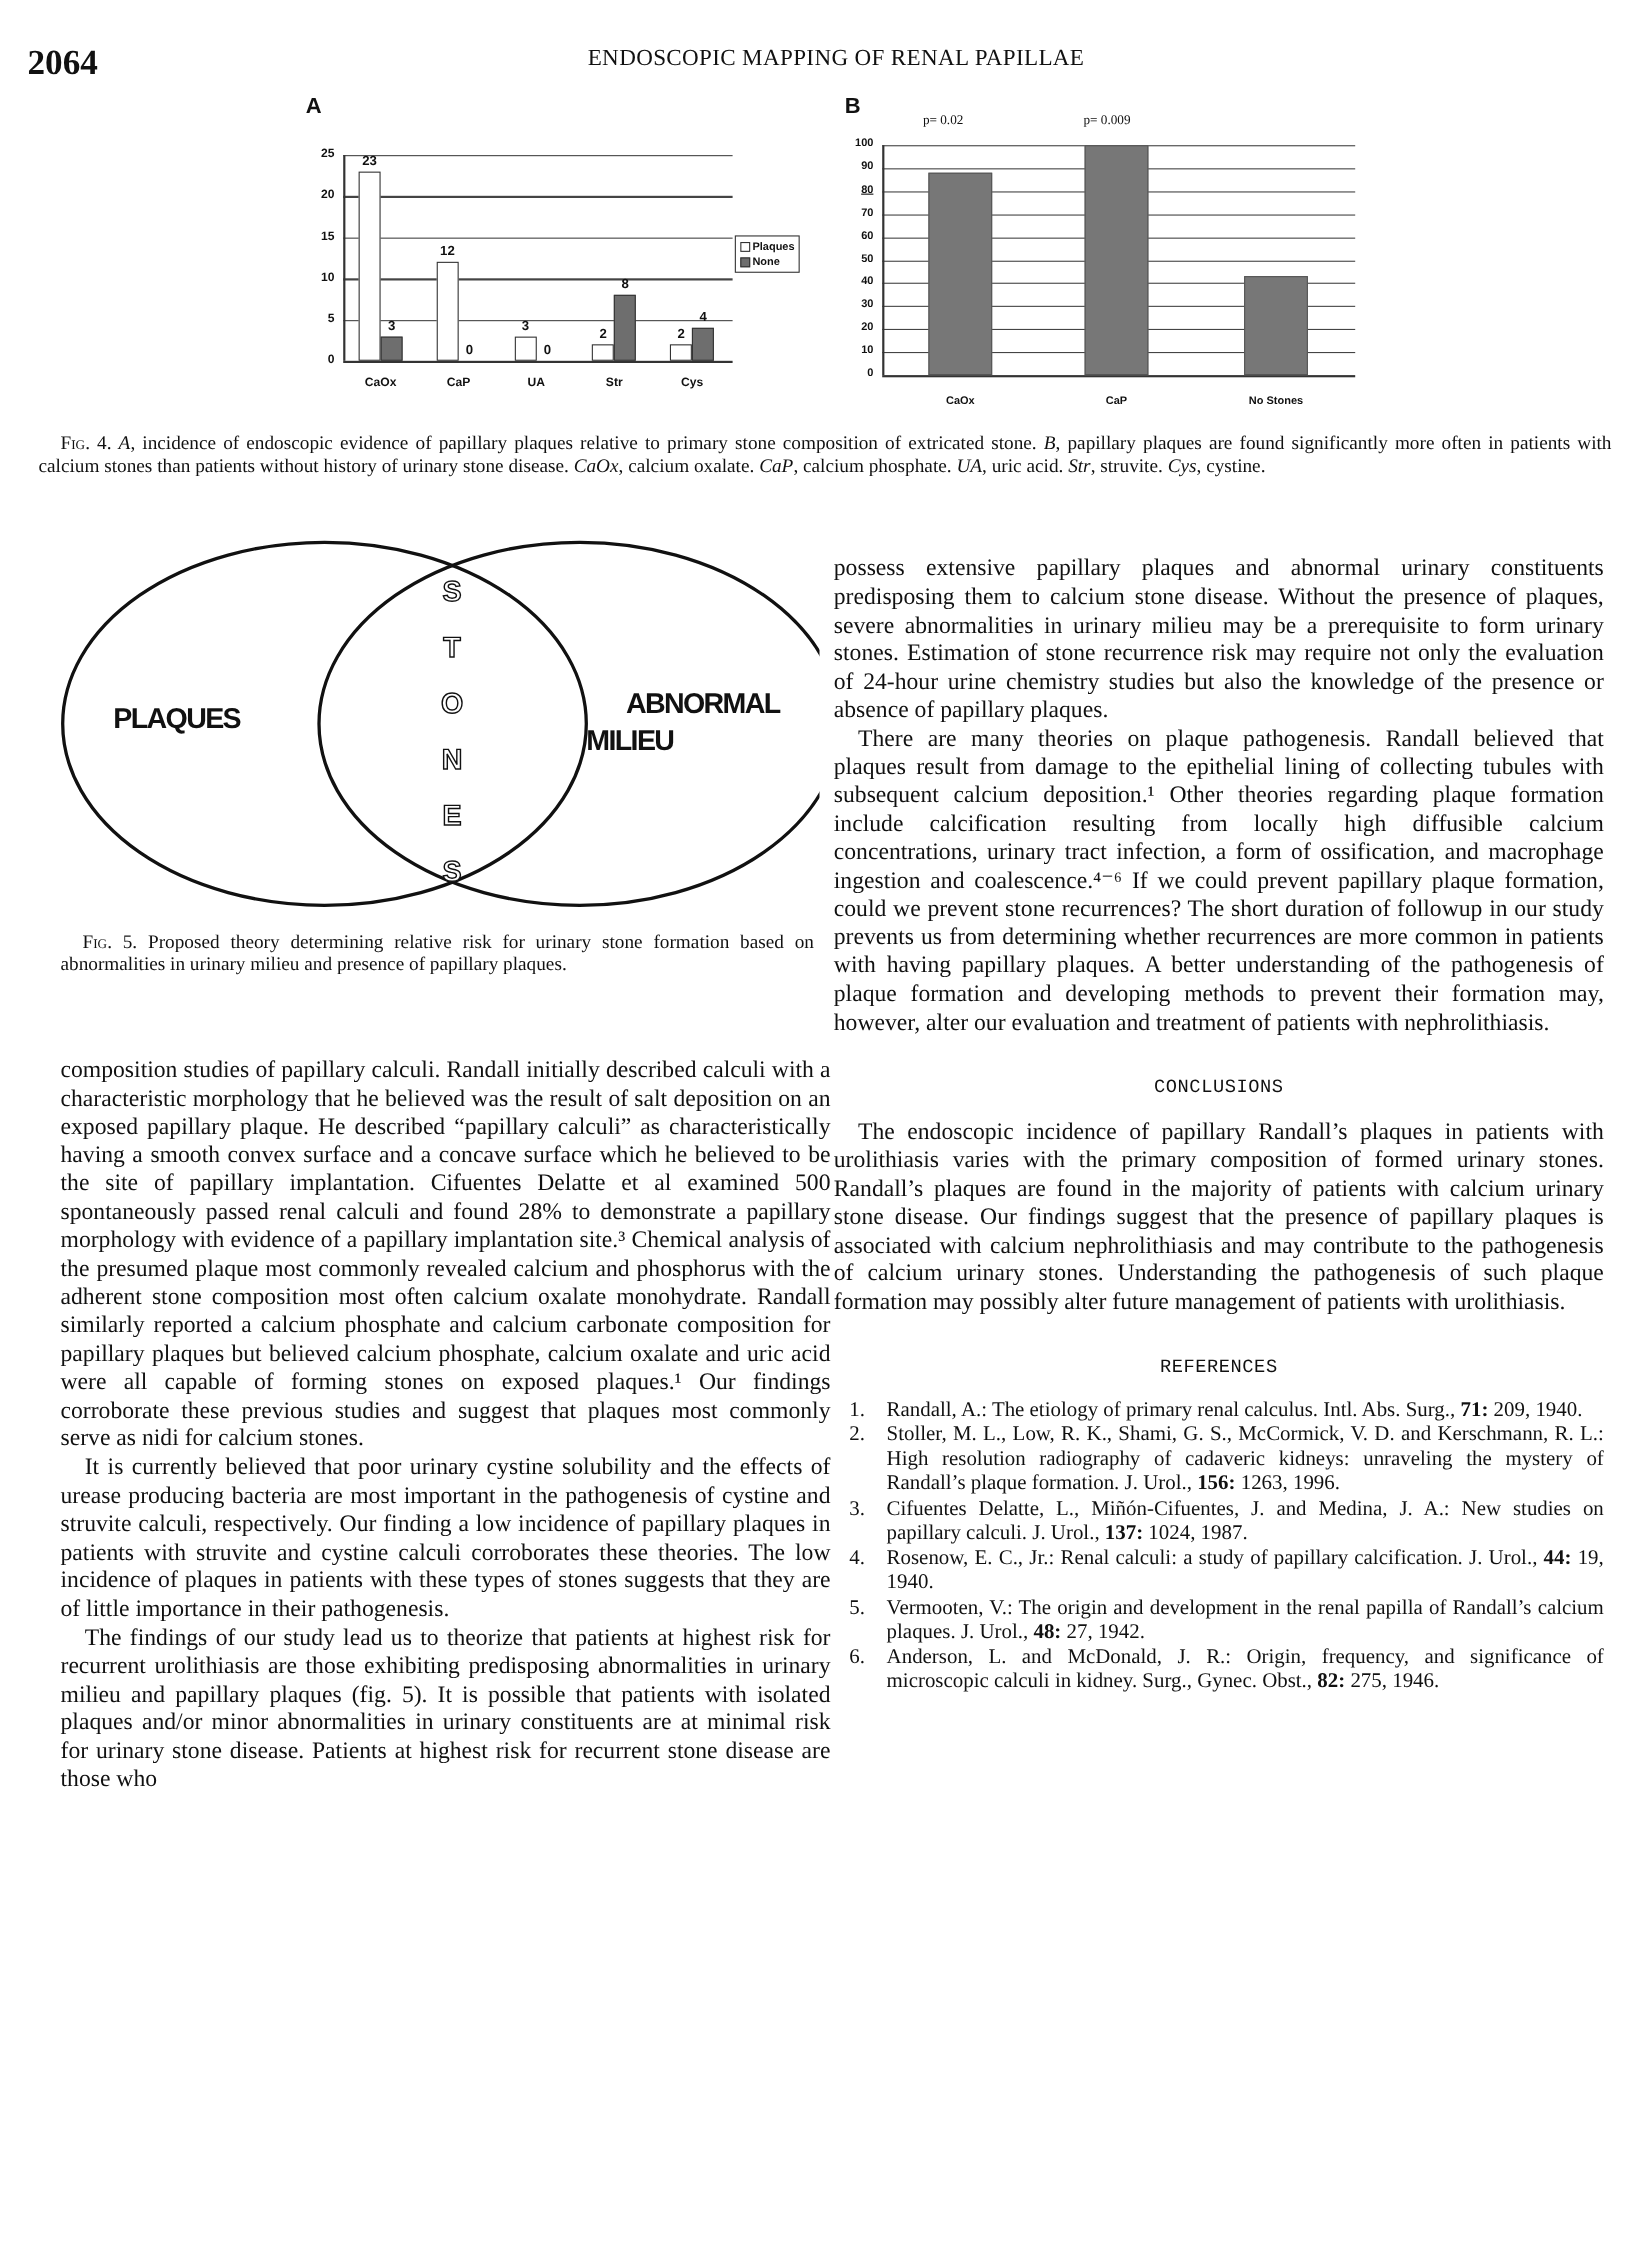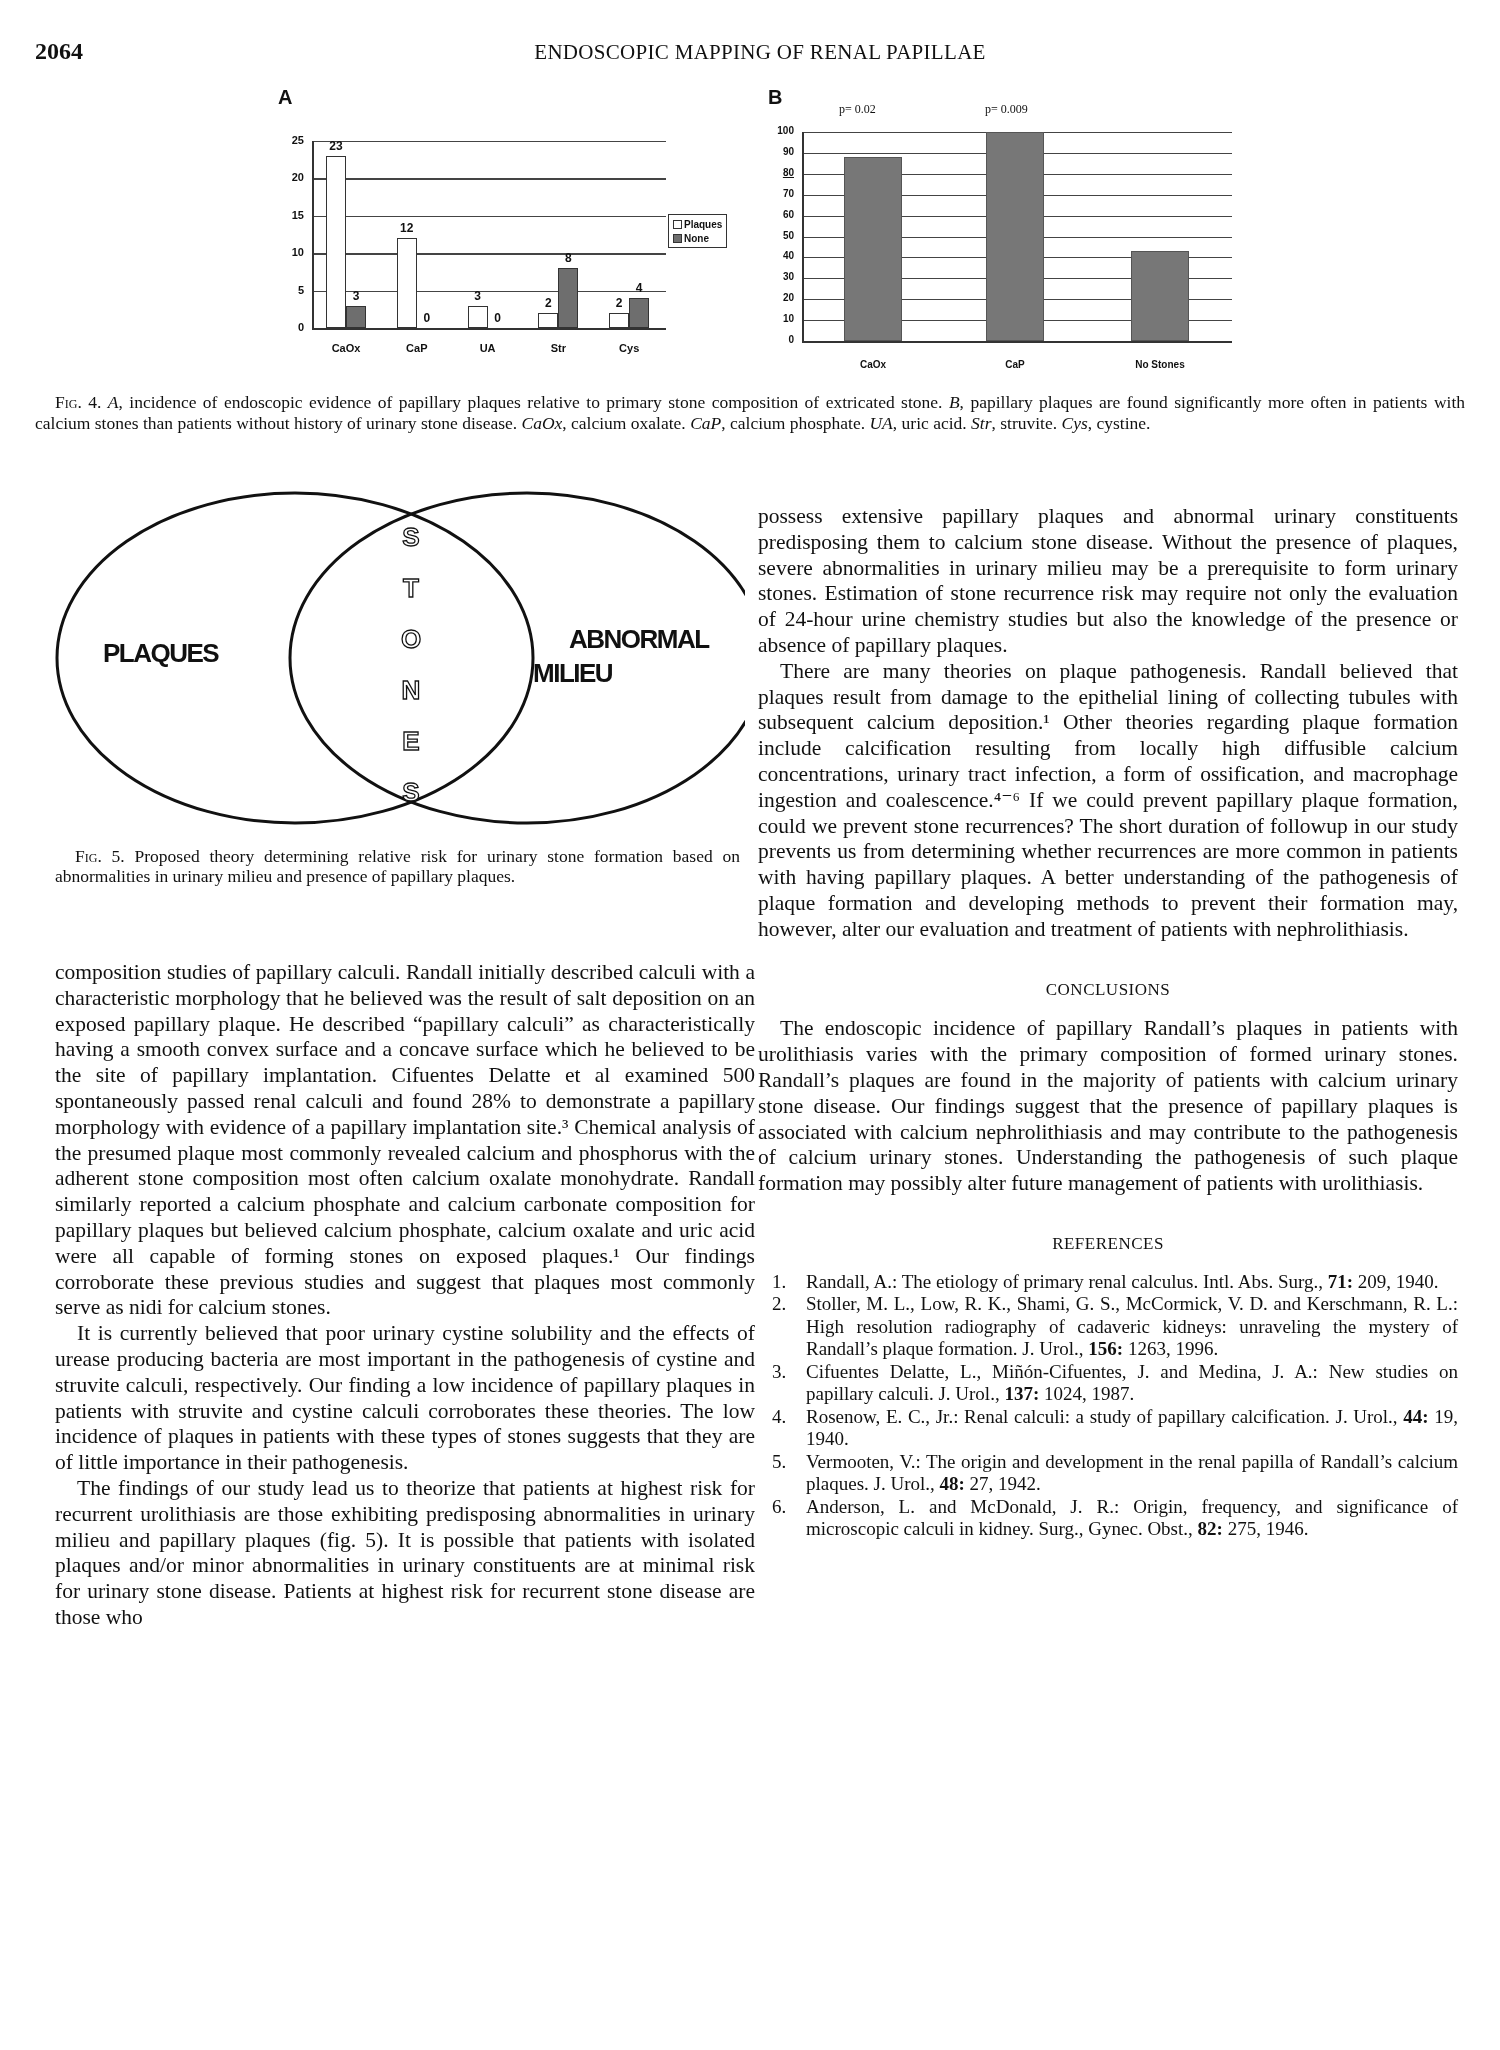--- a/index.html
+++ b/index.html
@@ -1,19 +1,19 @@
 <!DOCTYPE html>
 <html><head>
 <meta charset="utf-8">
 <style>
   * { box-sizing: border-box; margin: 0; padding: 0; }
   html, body { width: 1500px; height: 2050px; background: #ffffff; }
   body { position: relative; font-family: "Liberation Serif", "DejaVu Serif", serif; color: #111; overflow: hidden; }
 
-  .page-number { position: absolute; left: 35px; top: 38px; font-weight: bold; font-size: 24px; }
+  .page-number { position: absolute; left: 25px; top: 38px; font-weight: bold; font-size: 32px; }
   .running-head { position: absolute; left: 0; width: 1500px; top: 40px; text-align: center; font-size: 21px; letter-spacing: 0.3px; padding-left: 20px; }
 
   .chart { position: absolute; font-family: "Liberation Sans", "DejaVu Sans", sans-serif; }
   .panel-label { position: absolute; font-weight: bold; font-size: 20px; font-family: "Liberation Sans", sans-serif; }
   .tick-label { position: absolute; font-size: 11px; font-weight: bold; text-align: right; width: 26px; }
   .cat-label { position: absolute; font-size: 11px; font-weight: bold; text-align: center; width: 90px; }
   .val-label { position: absolute; font-size: 12px; font-weight: bold; text-align: center; width: 30px; }
   .gridline { position: absolute; height: 1.5px; background: #444; }
   .axis { position: absolute; background: #333; }
   .bar { position: absolute; border: 1.5px solid #333; }
@@ -29,21 +29,21 @@
   .caption .fig { font-variant: small-caps; }
   .caption i { font-style: italic; }
 
   .venn { position: absolute; left: 55px; top: 490px; }
   .venn-text { position: absolute; font-family: "Liberation Sans", "DejaVu Sans", sans-serif; font-weight: bold; letter-spacing: -1.5px; }
   .stones-letter { position: absolute; font-family: "Liberation Sans", sans-serif; font-size: 26px; color: #fff; -webkit-text-stroke: 1.3px #111; font-weight: bold; width: 30px; text-align: center; }
 
   .col { position: absolute; width: 700px; font-size: 21.5px; line-height: 25.8px; text-align: justify; hyphens: manual; }
   .col p { text-indent: 0; }
   .col p.indent { text-indent: 22px; }
-  .section-head { text-align: center; font-size: 17px; letter-spacing: 0.5px; margin: 20px 0 14px 0; }
+  .section-head { text-align: center; font-size: 17px; letter-spacing: 0.5px; margin: 20px 0 14px 0; font-family: Liberation Mono, monospace; }
   .ref-list { list-style: none; font-size: 19px; line-height: 22.5px; }
   .ref-list li { padding-left: 48px; text-indent: -34px; margin-bottom: 0px; text-align: justify; }
   .ref-list b { font-weight: bold; }
 </style>
 </head>
 <body>
 
 <div class="page-number">2064</div>
 <div class="running-head">ENDOSCOPIC MAPPING OF RENAL PAPILLAE</div>
 

